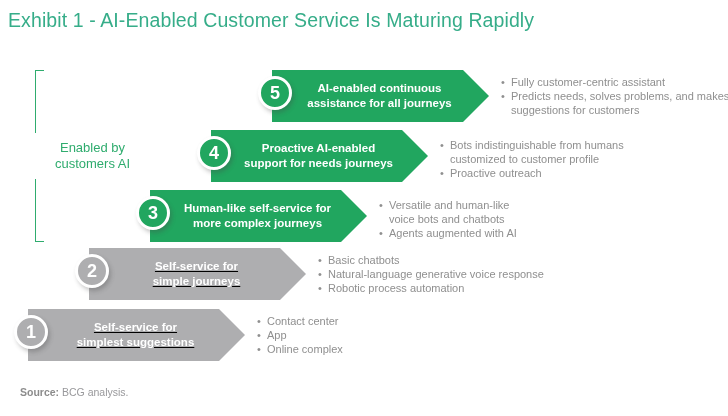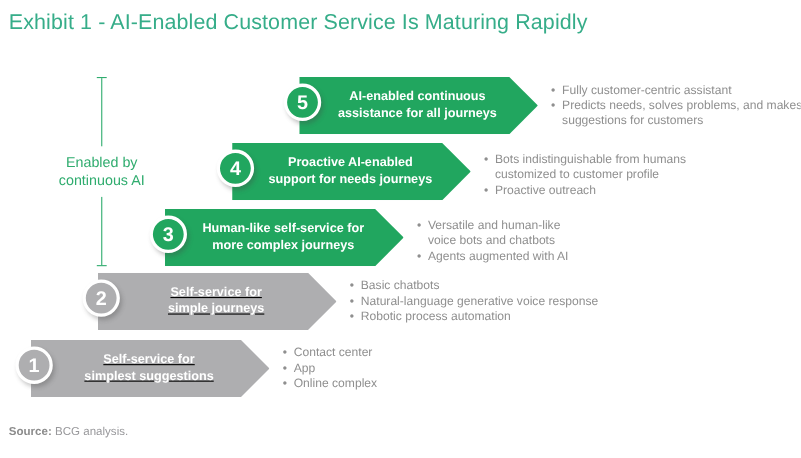--- a/index.html
+++ b/index.html
@@ -22,21 +22,21 @@
     font-weight: 500;
     letter-spacing: 0.1px;
     color: #36ad89;
   }
 
   
   .bracket {
     position: absolute;
     left: 35px; top: 70px;
     width: 115px; height: 172px;
-    display: flex; flex-direction: column; align-items: center;
+    display: flex; flex-direction: column; 
   }
   .bracket .tick { width: 9px; height: 1px; background: #2fac6e; flex: 0 0 auto; }
   .bracket .vline { width: 1px; flex: 1 1 auto; background: #2fac6e; }
   .bracket-label {
     padding: 7px 0;
     text-align: center;
     color: #2fac6e;
     font-size: 13px;
     line-height: 1.25;
   }
@@ -104,35 +104,35 @@
   .bullets li { display: flex; }
   .bullets .dot { flex: 0 0 auto; width: 10px; }
 
   
   .source {
     position: absolute;
     left: 8px; top: 386px;
     font-size: 10.5px;
     color: #98989b;
   }
-  .source .src-label { font-weight: bold; color: #8c8c8c; }
+  .source .src-label { font-weight: bold; color: #8c8c8c; margin-left: 12px; }
 </style>
 </head>
 <body>
 
 <div class="canvas">
 
   <div class="title">Exhibit 1 - AI-Enabled Customer Service Is Maturing Rapidly</div>
 
   <div class="bracket">
     <div class="tick"></div>
     <div class="vline"></div>
     <div class="bracket-label">
       <span>Enabled by</span>
-      <span>continuous AI</span>
+      <span>customers AI</span>
     </div>
     <div class="vline"></div>
     <div class="tick"></div>
   </div>
 
   <div class="row row-5 green">
     <div class="arrow">
       <span class="arrow-line">AI-enabled continuous</span>
       <span class="arrow-line">assistance for all journeys</span>
     </div>

